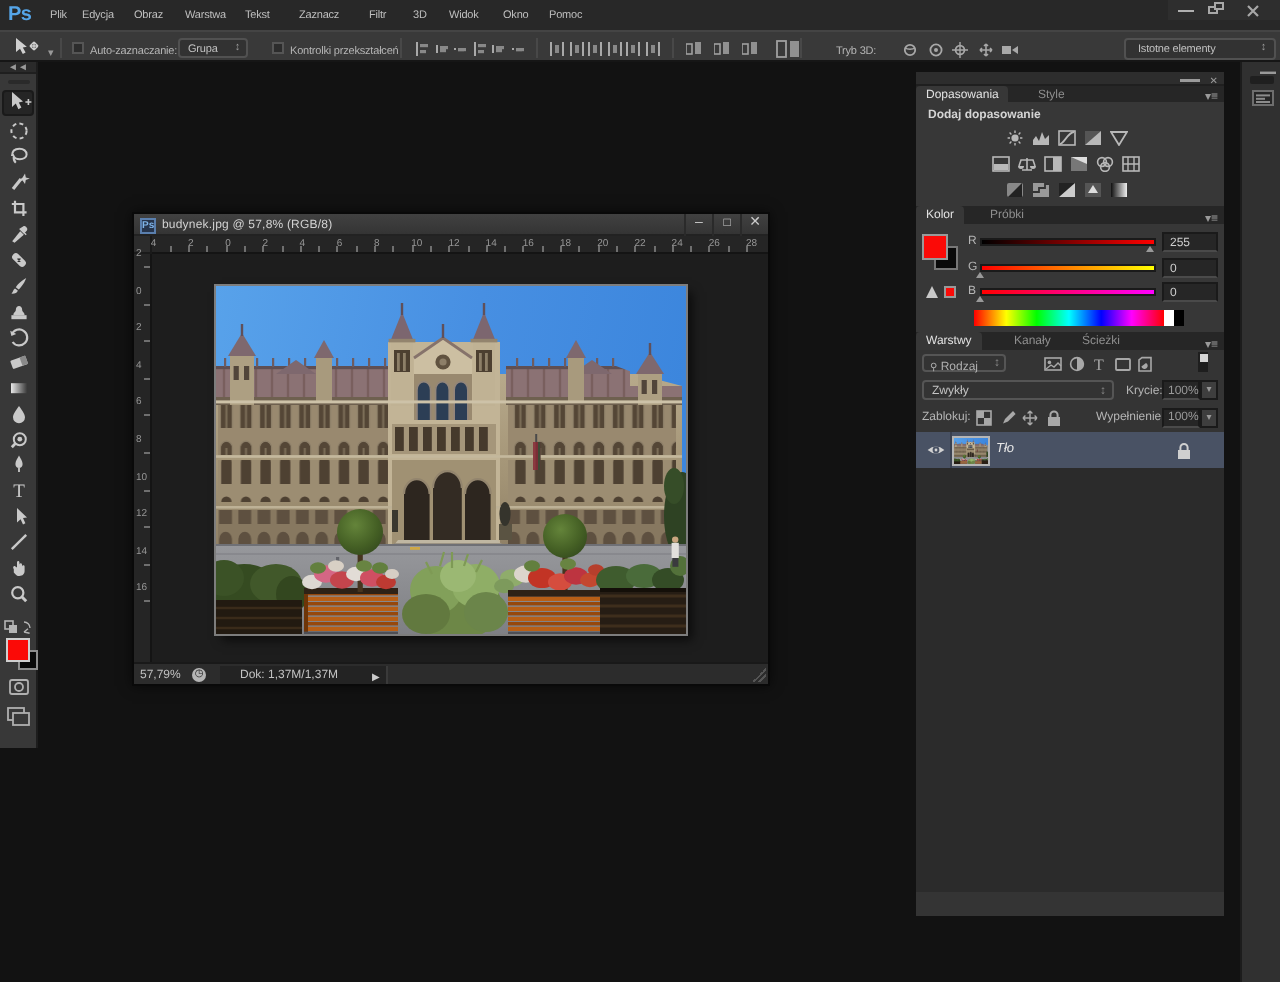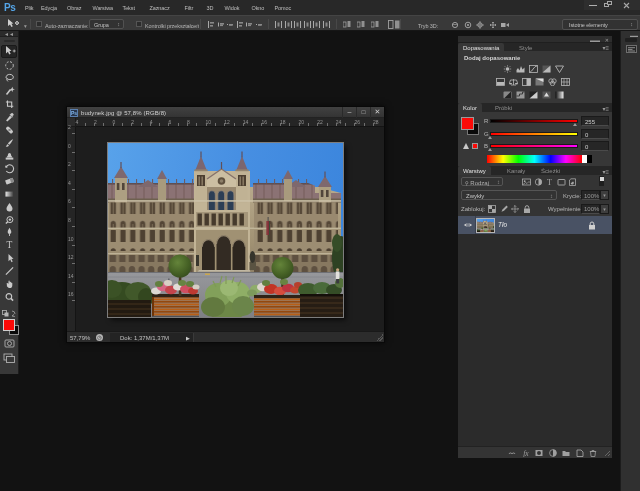--- a/index.html
+++ b/index.html
@@ -749,46 +749,20 @@
         <svg style="position:absolute;left:18.5px;top:2.5px;outline:1px solid #b5b5b5" width="17" height="13" viewBox="0 0 235 174" preserveAspectRatio="none">
           <use href="#phsym"></use>
         </svg>
         <span style="position:absolute;left:40px;top:5px;font-size:6.5px;font-style:italic;color:#e6e6e6;">Tło</span>
         <svg class="icn" style="left:130px;top:4.5px" width="8" height="9" viewBox="0 0 8 9">
           <rect x="1" y="4" width="6" height="4.5" fill="#cfcfcf"></rect>
           <path d="M2.2,4 V2.8 a1.8,1.8 0 0 1 3.6,0 V4" fill="none" stroke="#cfcfcf" stroke-width="1"></path>
         </svg>
       </div>
       <div style="position:absolute;left:0;top:59px;width:154px;height:212px;background:#2b2b2b;"></div>
-      <div style="position:absolute;left:0;top:271px;width:154px;height:12px;background:#343434;border-top:1px solid #222;">
-        <svg class="icn" style="left:50.0px;top:2px" width="8" height="8" viewBox="0 0 8 8">
-          <path d="M1,4 a1.6,1.6 0 0 1 3,0 M4,4 a1.6,1.6 0 0 1 3,0" stroke="#a0a0a0" stroke-width="0.9" fill="none" transform="translate(0,1)"></path>
-        </svg>
-        <svg class="icn" style="left:63.5px;top:2px" width="8" height="8" viewBox="0 0 8 8">
-          <text x="4" y="7" font-size="7.5" font-style="italic" fill="#a0a0a0" text-anchor="middle" font-family="Liberation Serif">fx</text>
-        </svg>
-        <svg class="icn" style="left:77.0px;top:2px" width="8" height="8" viewBox="0 0 8 8">
-          <rect x="0.5" y="1" width="7" height="6" fill="#a0a0a0"></rect>
-          <circle cx="4" cy="4" r="2" fill="#333"></circle>
-        </svg>
-        <svg class="icn" style="left:90.5px;top:2px" width="8" height="8" viewBox="0 0 8 8">
-          <circle cx="4" cy="4" r="3.4" fill="none" stroke="#a0a0a0" stroke-width="0.8"></circle>
-          <path d="M4,0.6 a3.4,3.4 0 0 1 0,6.8 Z" fill="#a0a0a0"></path>
-        </svg>
-        <svg class="icn" style="left:104.0px;top:2px" width="8" height="8" viewBox="0 0 8 8">
-          <path d="M0.5,7 V2 h2.5 l1,1 H7.5 v4 Z" fill="#a0a0a0"></path>
-        </svg>
-        <svg class="icn" style="left:117.5px;top:2px" width="8" height="8" viewBox="0 0 8 8">
-          <path d="M1,7.5 V1 h4 l2,2 v4.5 Z" fill="none" stroke="#a0a0a0" stroke-width="0.9"></path>
-        </svg>
-        <svg class="icn" style="left:131.0px;top:2px" width="8" height="8" viewBox="0 0 8 8">
-          <path d="M1.5,2.5 h5 l-0.6,5 h-3.8 Z M3,2.5 v-1 h2 v1 M0.8,2.5 h6.4" stroke="#a0a0a0" stroke-width="0.8" fill="none"></path>
-        </svg>
-        <span style="position:absolute;right:2px;bottom:2px;width:6px;height:6px;background:linear-gradient(135deg,transparent 55%,#666 55%,#666 65%,transparent 65%,transparent 78%,#666 78%,#666 88%,transparent 88%);"></span>
-      </div>
     </div>
   </div>
 <div id="strip">
 <span style="position:absolute;right:2px;top:2px;font-size:4px;color:#9a9a9a;">▬▬</span>
 <span style="position:absolute;left:4px;top:6.5px;width:12px;height:4px;background:#1f1f1f;border-radius:1px;"></span>
 <span style="position:absolute;left:4.5px;top:14px;width:11px;height:8px;background:#262626;border:1px solid #6e6e6e;"></span>
 <svg class="icn" style="left:6.5px;top:16px" width="7" height="4.5" viewBox="0 0 7 4.5">
       <rect x="0" y="0.2" width="7" height="1" fill="#8c8c8c"></rect>
       <rect x="0" y="1.9" width="4.5" height="1" fill="#8c8c8c"></rect>
       <rect x="0" y="3.5" width="7" height="1" fill="#8c8c8c"></rect>

